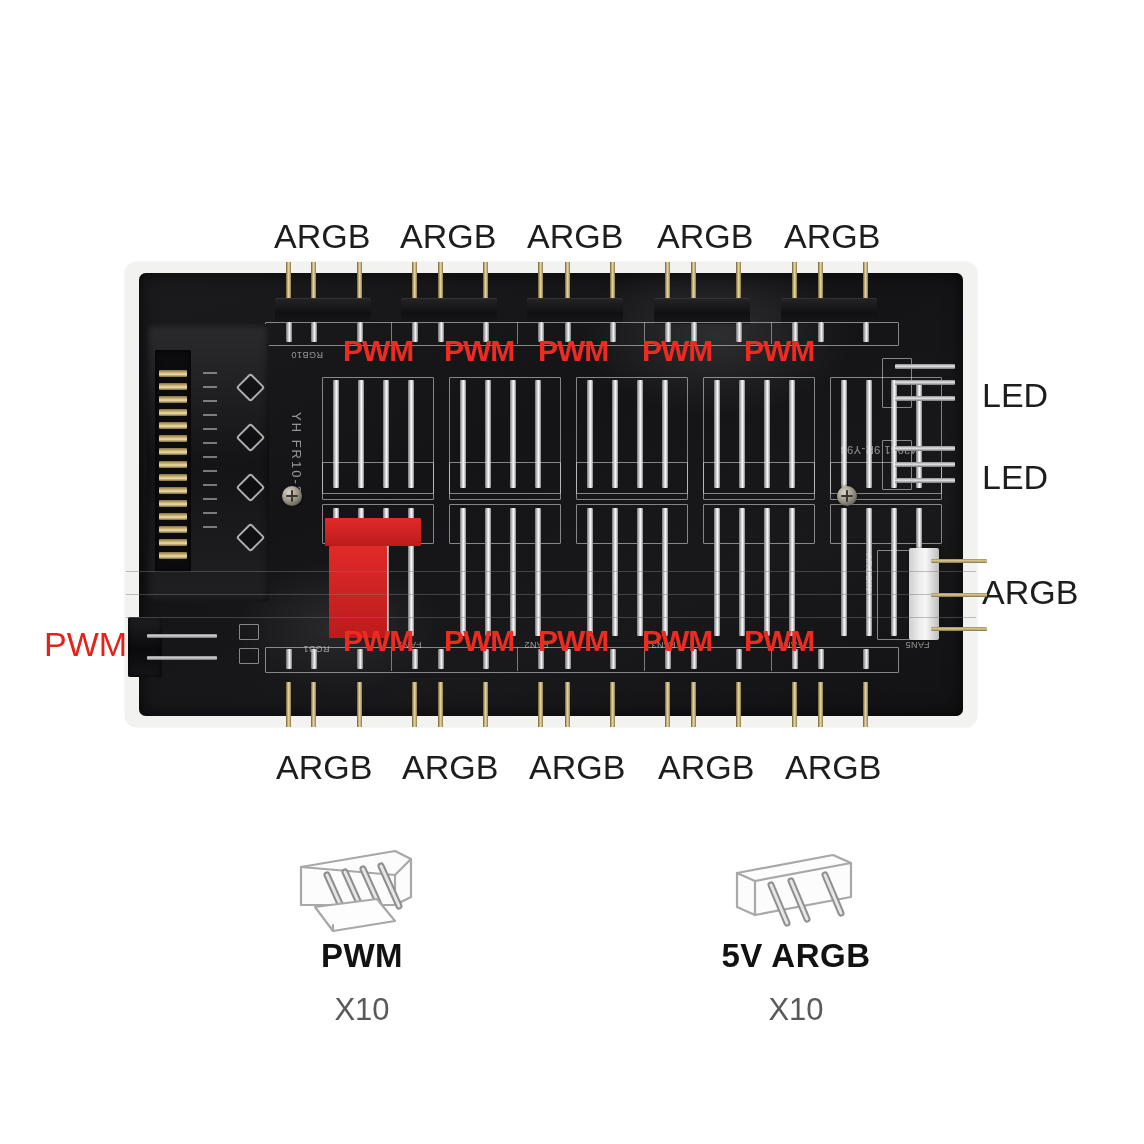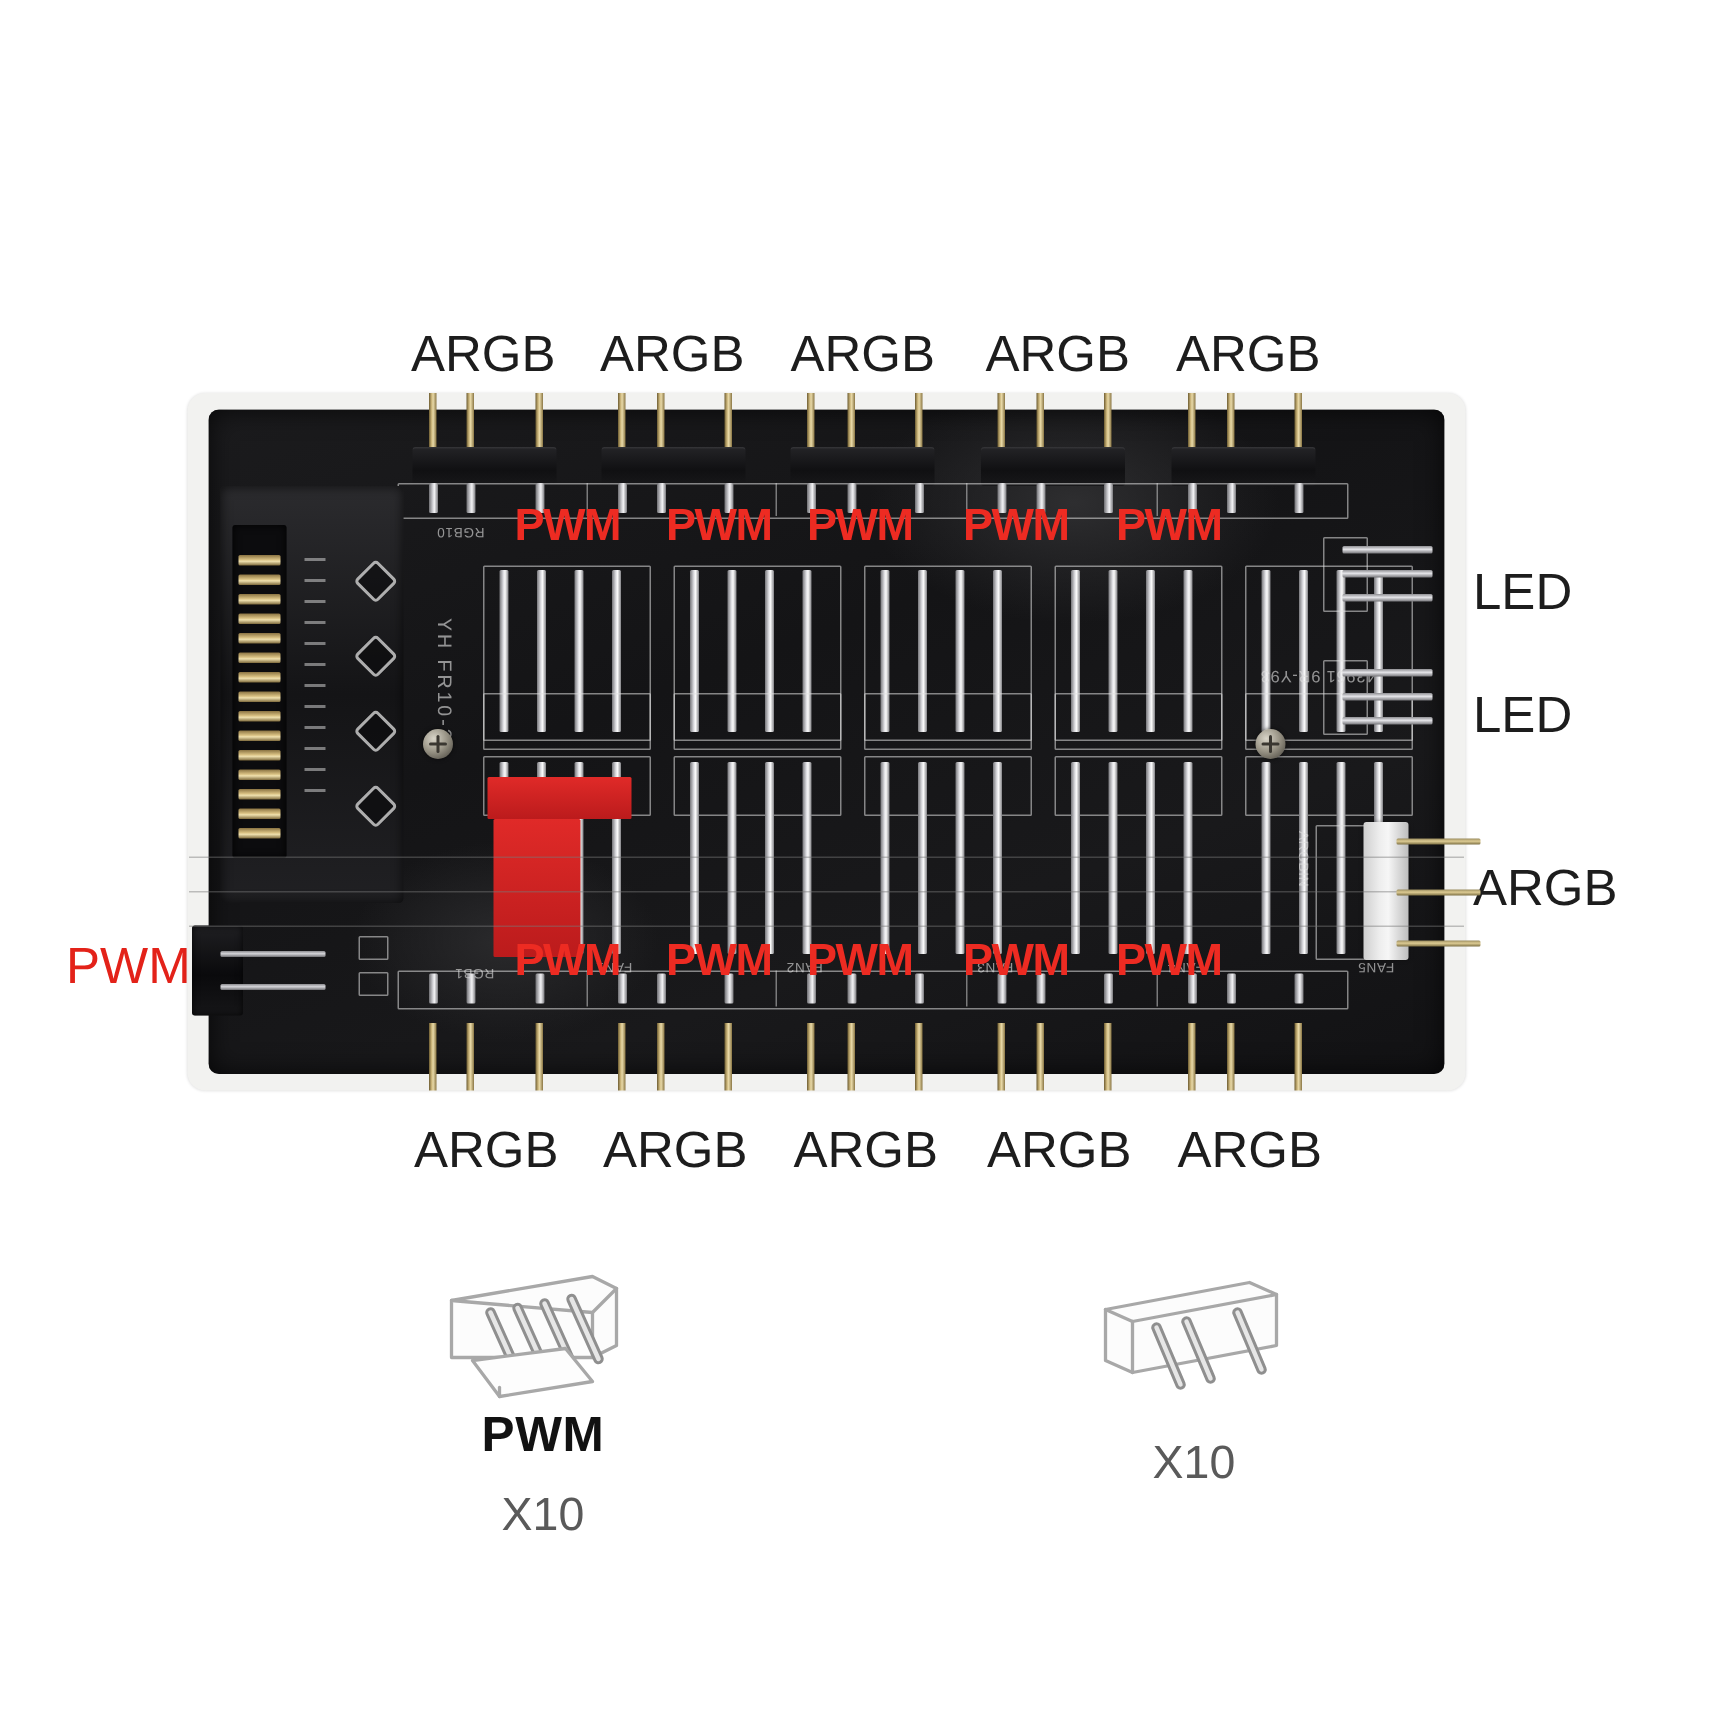--- a/index.html
+++ b/index.html
@@ -592,18 +592,19 @@
 
             <path d="M50 40 L66 78" stroke="#8f8f8f" stroke-width="7" stroke-linecap="round" fill="none"></path>
             <path d="M50 40 L66 78" stroke="#e6e6e6" stroke-width="3" stroke-linecap="round" fill="none"></path>
             <path d="M70 36 L86 74" stroke="#8f8f8f" stroke-width="7" stroke-linecap="round" fill="none"></path>
             <path d="M70 36 L86 74" stroke="#e6e6e6" stroke-width="3" stroke-linecap="round" fill="none"></path>
             <path d="M104 30 L120 68" stroke="#8f8f8f" stroke-width="7" stroke-linecap="round" fill="none"></path>
             <path d="M104 30 L120 68" stroke="#e6e6e6" stroke-width="3" stroke-linecap="round" fill="none"></path>
           </g>
         </svg>
       </div>
+      <div class="legend-title">5V ARGB</div>
       <div class="legend-qty">X10</div>
     </div>
 
   </div>
 
 </div>
 
 </body></html>

